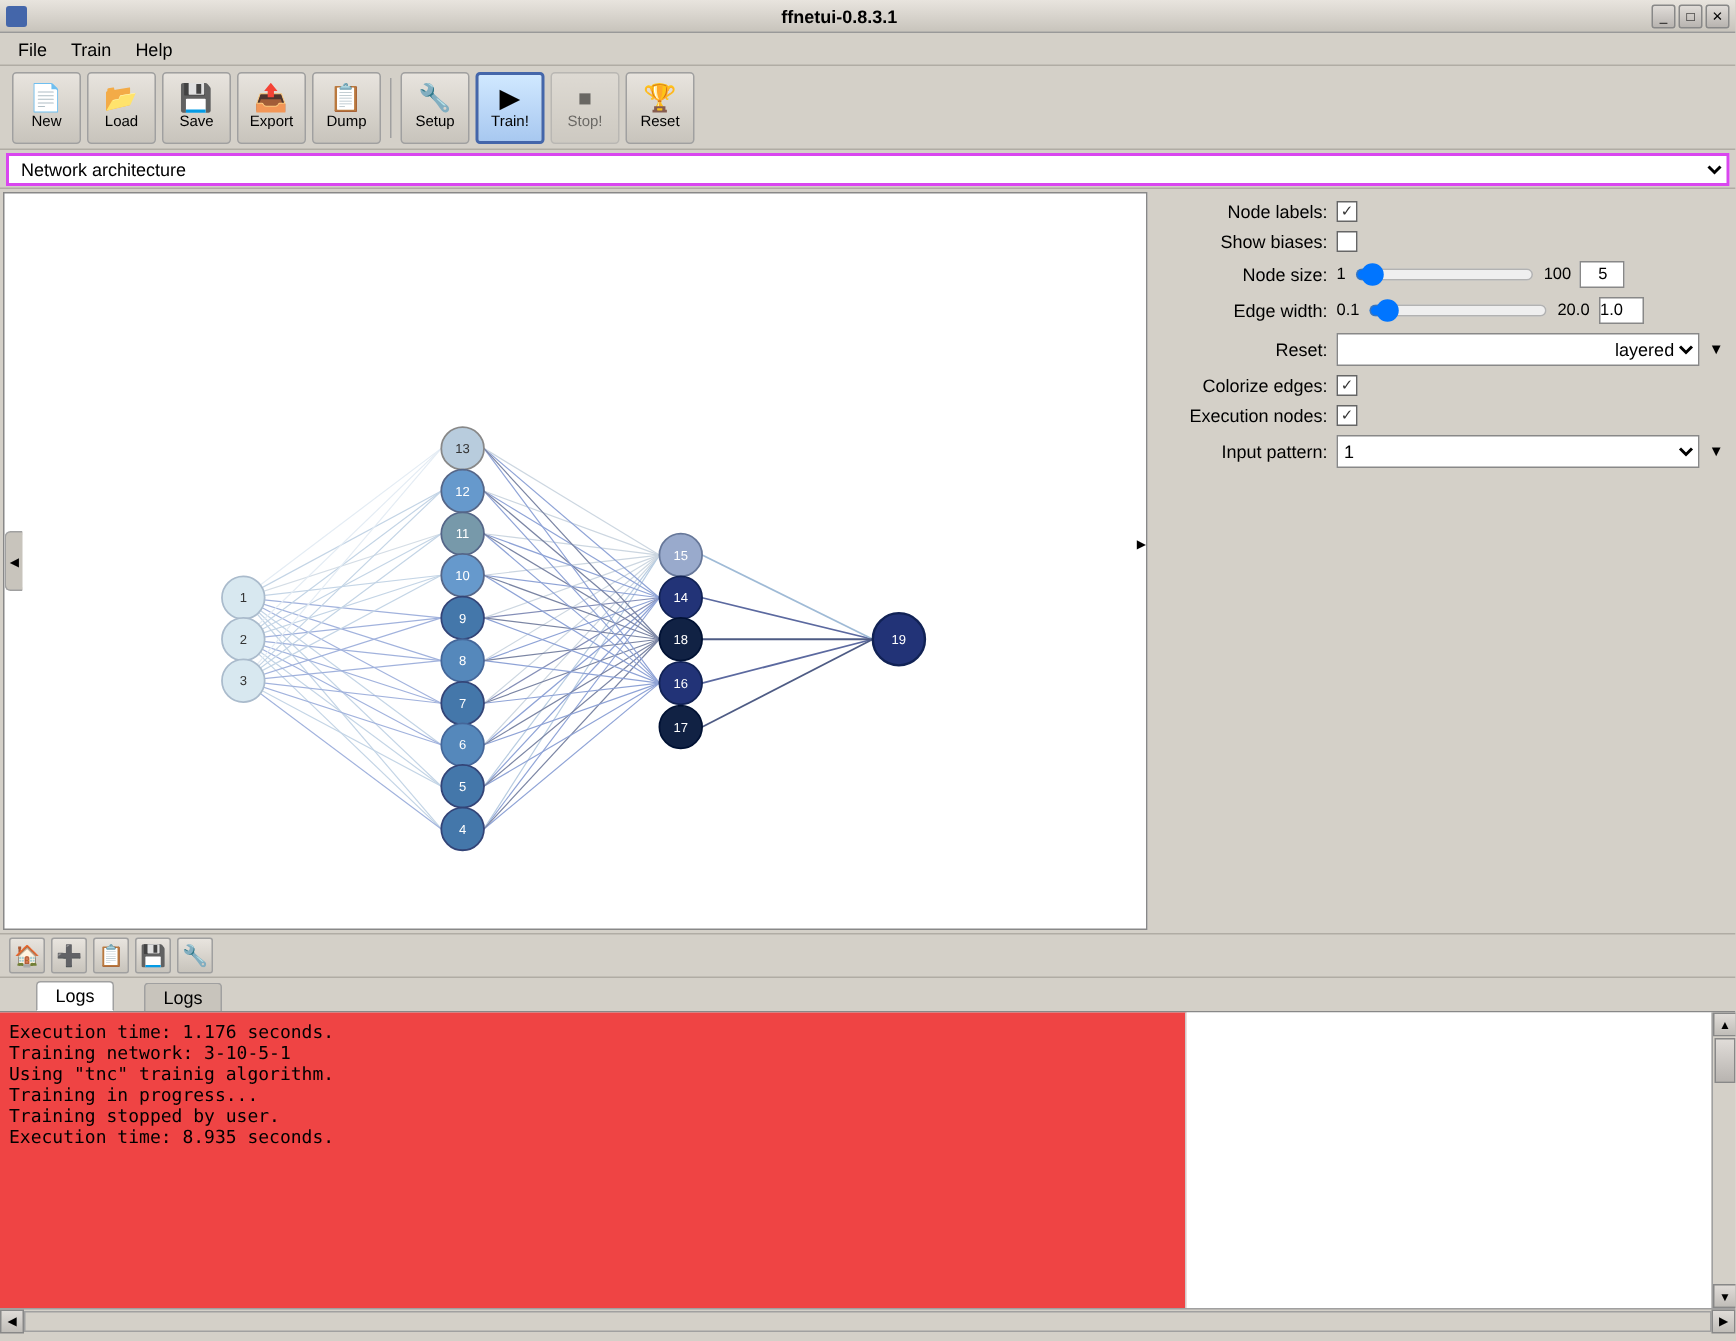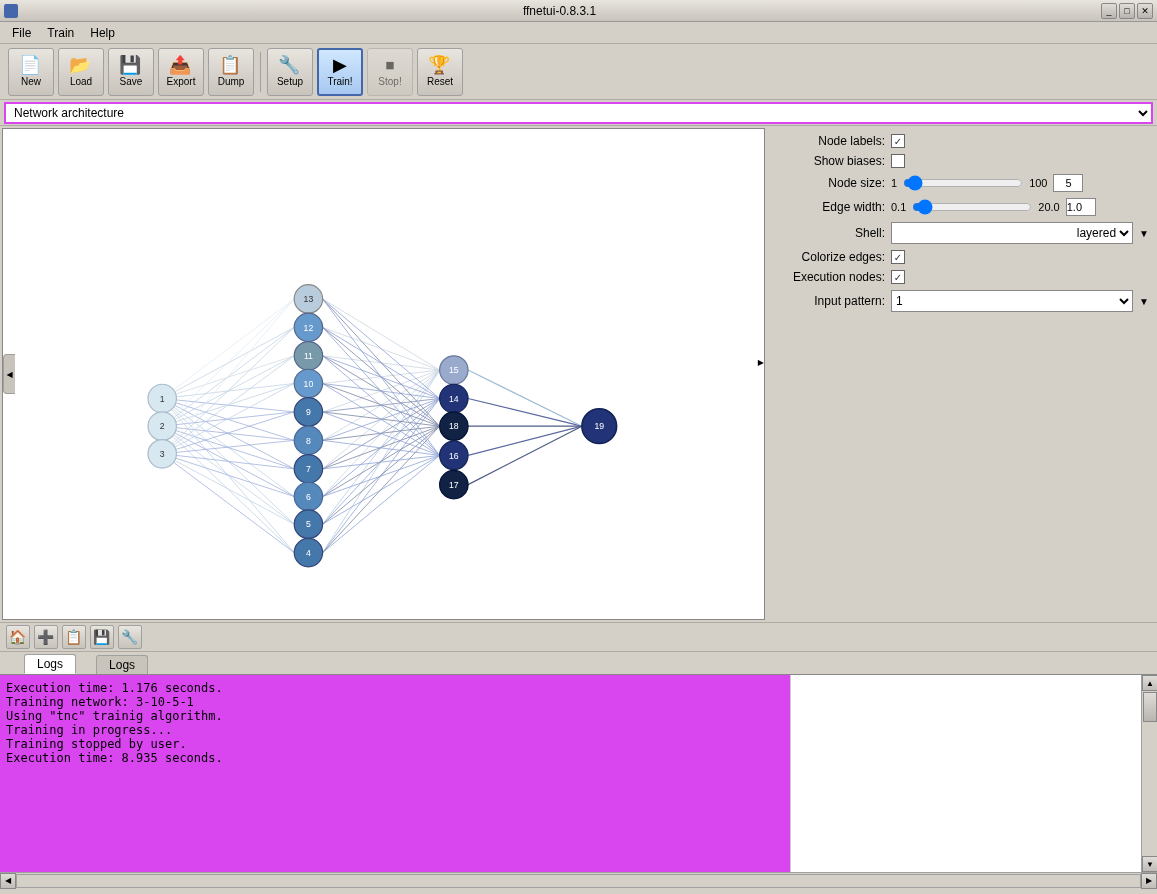--- a/index.html
+++ b/index.html
@@ -8,21 +8,21 @@
     
     #titlebar {
       background: linear-gradient(to bottom, #e8e4de, #c8c4bc);
       height: 22px;
       display: flex;
       align-items: center;
       justify-content: space-between;
       padding: 0 4px;
       border-bottom: 1px solid #999;
     }
-    #titlebar-title { flex: 1; text-align: center; font-size: 12px; }
+    #titlebar-title { flex: 1; text-align: center; font-size: 12px; font-weight: bold; }
     #titlebar-controls { display: flex; gap: 2px; }
     .title-btn {
       width: 16px; height: 16px;
       background: linear-gradient(to bottom, #e0dcd8, #b8b4b0);
       border: 1px solid #888;
       border-radius: 2px;
       cursor: pointer;
       display: flex; align-items: center; justify-content: center;
       font-size: 9px;
     }
@@ -181,21 +181,21 @@
 
     
     #log-area {
       height: 198px;
       display: flex;
       background: white;
       border-top: 1px solid #888;
     }
     #log-text {
       flex: 1;
-      background: #d946ef;
+      background: #ef4444;
       padding: 6px;
       font-family: monospace;
       font-size: 12px;
       overflow-y: auto;
       border-right: 1px solid #ccc;
       white-space: pre;
     }
     #log-right {
       width: 350px;
       background: white;
@@ -518,21 +518,21 @@
 
     <div class="panel-row">
       <span class="panel-label">Edge width:</span>
       <span style="font-size:11px;">0.1</span>
       <input type="range" class="slider" min="1" max="200" value="10" style="width: 120px;">
       <span style="font-size:11px;">20.0</span>
       <input type="text" value="1.0" style="width: 30px; height: 18px; border: 1px solid rgb(136, 136, 136); font-size: 11px; text-align: left;">
     </div>
 
     <div class="panel-row">
-      <span class="panel-label">Shell:</span>
+      <span class="panel-label">Reset:</span>
       <select style="flex:1; height:22px; border:1px solid #888; background:white; font-size:12px;text-align:right;">
         <option>layered</option>
         <option>spring</option>
         <option>circular</option>
       </select>
       <span style="font-size:10px;">▼</span>
     </div>
 
     <div class="panel-row">
       <span class="panel-label">Colorize edges:</span>

